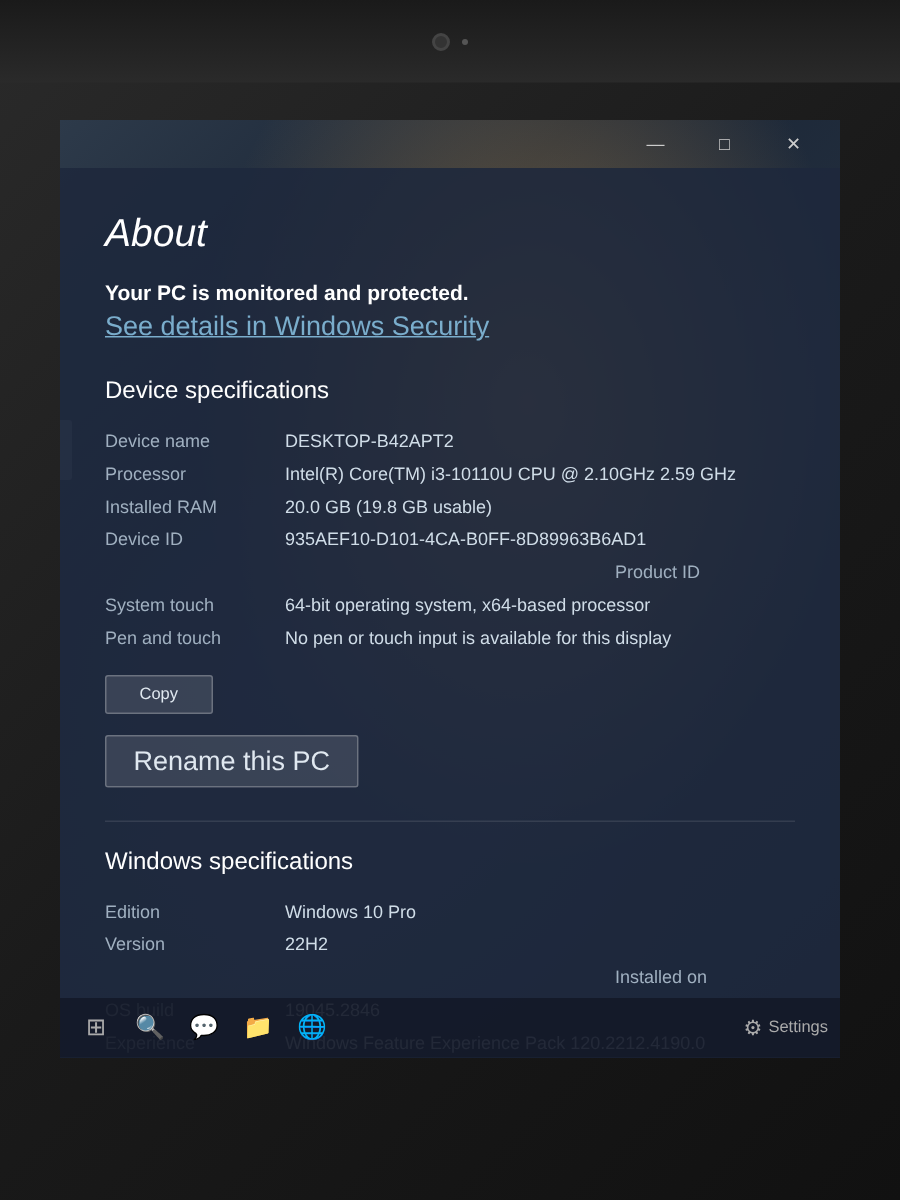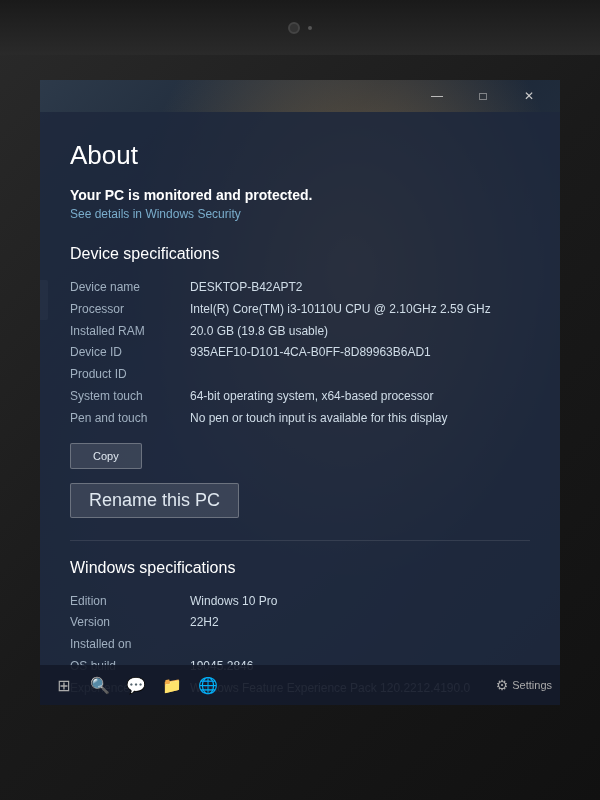--- a/index.html
+++ b/index.html
@@ -87,52 +87,55 @@
       background: rgba(30, 40, 60, 0.88);
       padding: 28px 30px;
       overflow-y: auto;
     }
 
     .page-title {
       font-size: 26px;
       font-weight: 300;
       color: #ffffff;
       margin-bottom: 16px;
+      font-style: italic;
     }
 
     .protection-text {
       font-size: 14px;
       font-weight: 600;
       color: #ffffff;
       margin-bottom: 4px;
     }
 
     .see-details {
-      font-size: 12px;
+      font-size: 18px;
       color: #7aadcc;
       margin-bottom: 24px;
+      text-decoration: underline;
       cursor: pointer;
     }
 
     .section-title {
       font-size: 16px;
       font-weight: 400;
       color: #ffffff;
       margin-bottom: 16px;
     }
 
     .spec-table {
       width: 100%;
       margin-bottom: 16px;
     }
 
     .spec-row {
       display: flex;
       margin-bottom: 5px;
       line-height: 1.4;
+      justify-content: flex-end;
     }
 
     .spec-label {
       font-size: 12px;
       color: #a0b0c0;
       width: 120px;
       flex-shrink: 0;
     }
 
     .spec-value {

